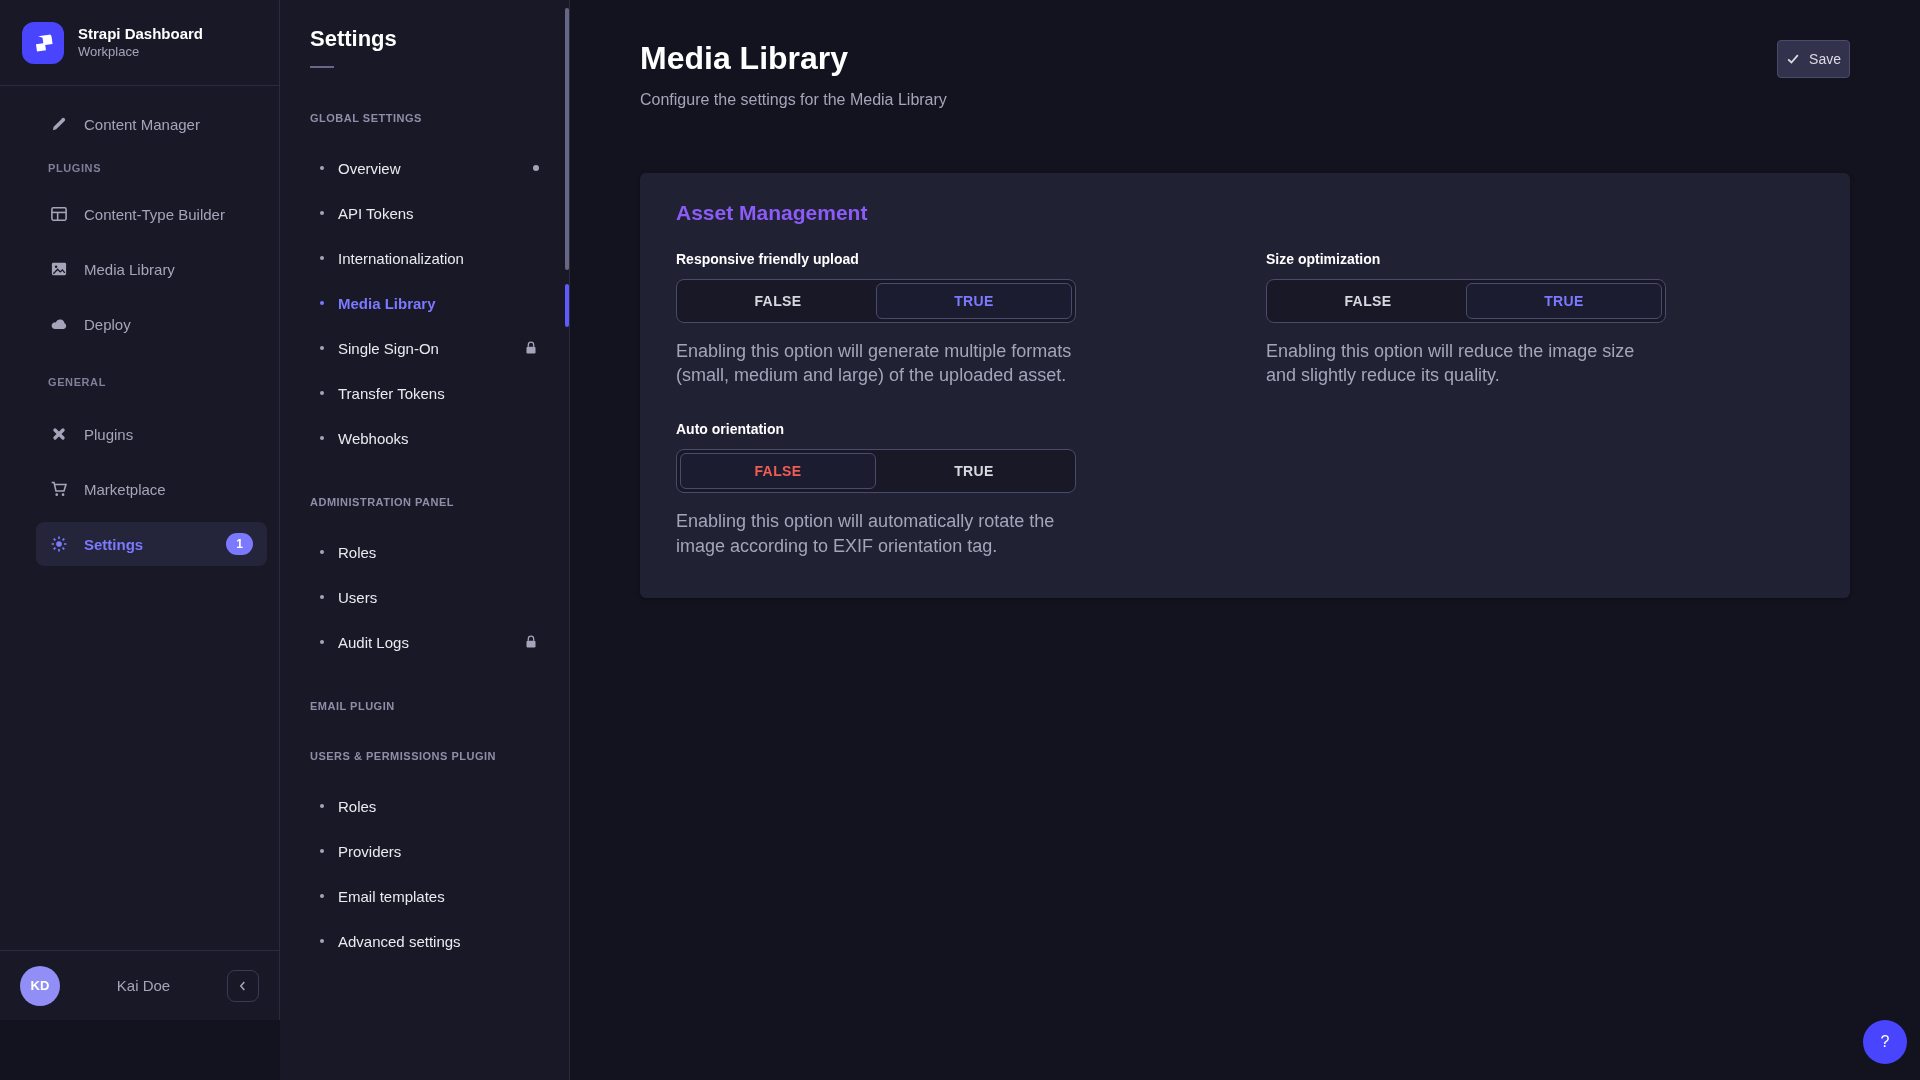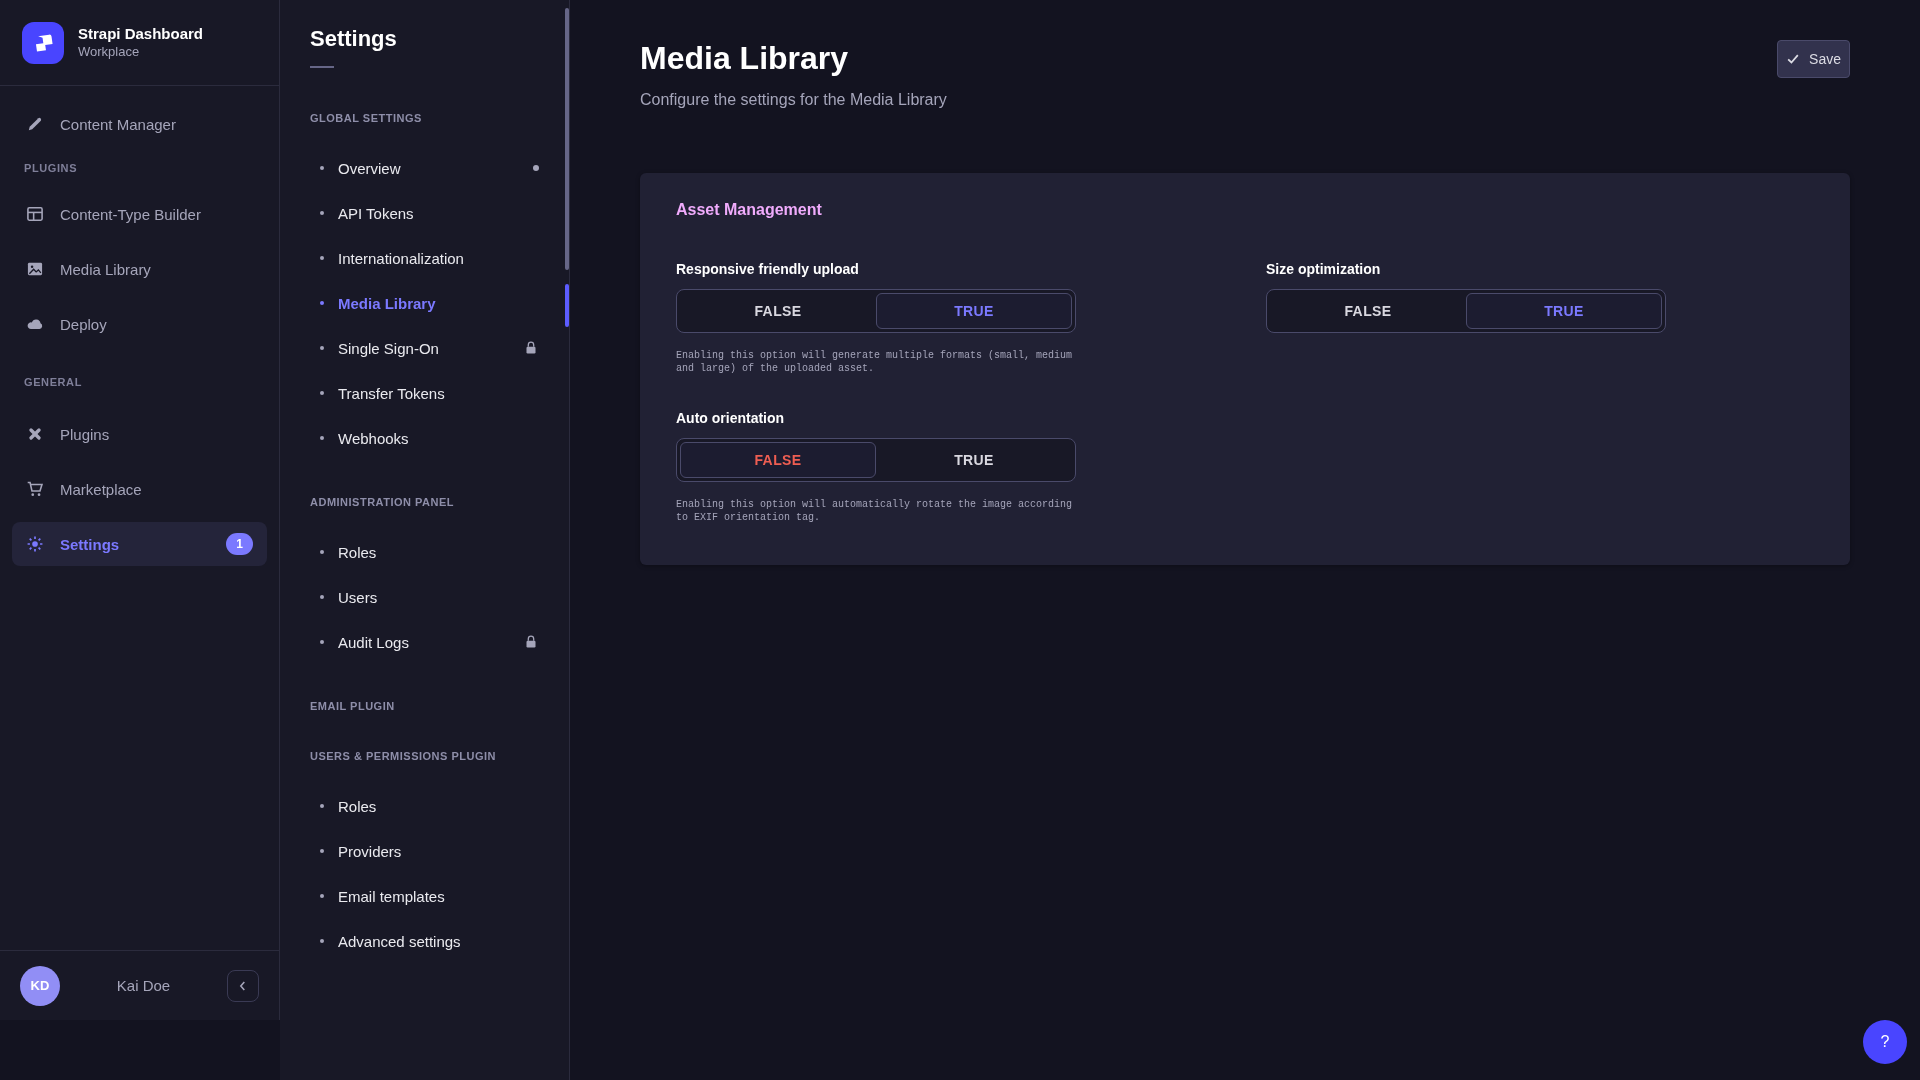--- a/index.html
+++ b/index.html
@@ -16,21 +16,21 @@
     border-right:1px solid #2b2b3d; display:flex; flex-direction:column; flex-shrink:0;
   }
   .brand { height:86px; padding:20px 22px; border-bottom:1px solid #2b2b3d; display:flex; gap:14px; align-items:center; }
   .logo {
     width:42px; height:42px; border-radius:12px; background:#4945ff;
     display:flex; align-items:center; justify-content:center; flex-shrink:0;
   }
   .brand-title { font-size:15px; font-weight:bold; color:#fff; line-height:1.3; }
   .brand-sub { font-size:13px; color:#a5a5ba; line-height:1.3; }
 
-  .nav { padding-top:16px; flex:1; }
+  .nav { padding-top:16px; flex:1;padding-left:24px; }
   .sect-label {
     margin:16px 24px 18px; font-size:11px; font-weight:bold; letter-spacing:.6px; color:#7f7f99;
   }
   .sect-label.sect-general { margin-top:30px; margin-bottom:24px; }
   .nav-item {
     height:44px; margin:0 12px 11px; padding:0 14px; border-radius:8px;
     display:flex; align-items:center; gap:16px; cursor:pointer; color:#a5a5ba; font-size:15px;
   }
   .nav-item .nicon { width:18px; height:18px; color:#a5a5ba; flex-shrink:0; }
   .nav-item.active { background:#24243a; color:#7b79ff; font-weight:bold; }
@@ -83,36 +83,36 @@
     height:38px; padding:0 8px; background:#32324d; border:1px solid #4a4a6a; border-radius:4px;
     color:#dcdce4; font-size:14px; display:flex; align-items:center; gap:9px; cursor:pointer;
     font-family:"Liberation Sans", sans-serif;
   }
   .save-btn svg { color:#dcdce4; }
 
   .card {
     margin-top:64px; background:#212134; border-radius:6px; padding:28px 36px 40px;
     box-shadow:0 1px 4px rgba(3,3,5,.35);
   }
-  .card-title { font-size:16px; font-weight:bold; color:#f0abfc; margin-bottom:42px; }
+  .card-title { font-size:21px; font-weight:bold; color:#8b5cf6; margin-bottom:26px; }
   .fields-grid { display:grid; grid-template-columns:400px 400px; column-gap:190px; row-gap:34px; }
   .field-label { font-size:14px; font-weight:bold; color:#fff; }
   .toggle {
     margin-top:12px; height:44px; display:flex; background:#181826;
     border:1px solid #4a4a6a; border-radius:8px; padding:3px;
   }
   .opt {
     flex:1; display:flex; align-items:center; justify-content:center;
     font-size:14px; font-weight:bold; letter-spacing:.4px; color:#d9d8e0;
     border-radius:6px; border:1px solid transparent; cursor:pointer;
   }
   .opt.selected { border-color:#4a4a6a; background:#1c1c30; }
   .opt.sel-true { color:#7b79ff; }
   .opt.sel-false { color:#ee5e52; }
-  .field-desc { margin-top:16px; font-size:10px; line-height:1.35; color:#a5a5ba; max-width:420px;font-family:Liberation Mono, monospace; }
+  .field-desc { margin-top:16px; font-size:18px; line-height:1.35; color:#a5a5ba; max-width:420px; }
 
   .help-btn {
     position:fixed; right:13px; bottom:16px; width:44px; height:44px; border-radius:50%;
     background:#4945ff; color:#fff; font-size:16px; border:none; cursor:pointer;
     display:flex; align-items:center; justify-content:center; font-family:"Liberation Sans", sans-serif;
   }
 </style>
 </head>
 <body>
 
@@ -334,20 +334,21 @@
         </div>
         <div class="field-desc">Enabling this option will generate multiple formats (small, medium and large) of the uploaded asset.</div>
       </div>
 
       <div class="field">
         <div class="field-label">Size optimization</div>
         <div class="toggle">
           <div class="opt">FALSE</div>
           <div class="opt selected sel-true">TRUE</div>
         </div>
+        <div class="field-desc">Enabling this option will reduce the image size and slightly reduce its quality.</div>
       </div>
 
       <div class="field">
         <div class="field-label">Auto orientation</div>
         <div class="toggle">
           <div class="opt selected sel-false">FALSE</div>
           <div class="opt">TRUE</div>
         </div>
         <div class="field-desc">Enabling this option will automatically rotate the image according to EXIF orientation tag.</div>
       </div>

